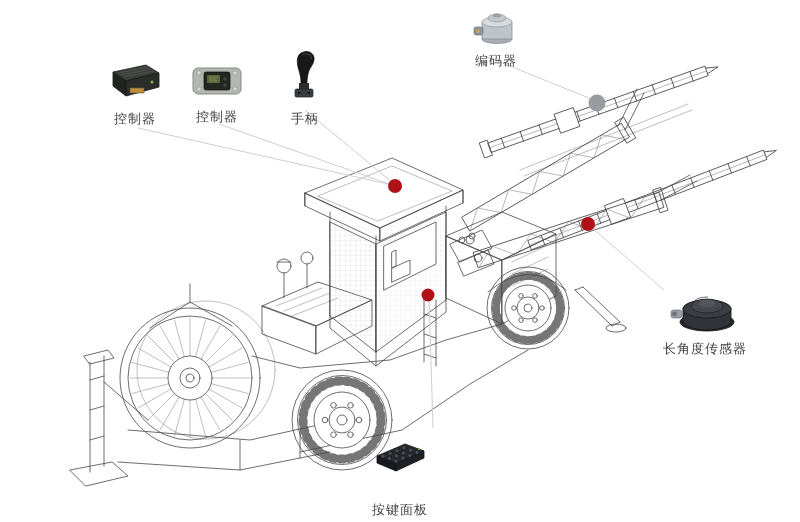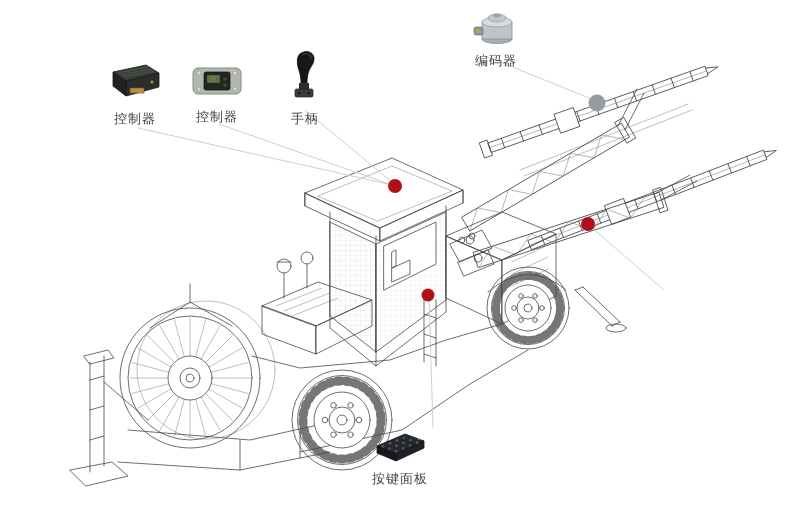--- a/index.html
+++ b/index.html
@@ -256,22 +256,37 @@
         <ellipse cx="24" cy="16" rx="15" ry="5" fill="#d8dcdf" stroke="#979da4" stroke-width="0.8"></ellipse>
         <ellipse cx="24" cy="12" rx="9" ry="4" fill="#c3c8cd" stroke="#8f959c" stroke-width="0.7"></ellipse>
         <ellipse cx="24" cy="9.5" rx="4" ry="2" fill="#9aa0a6"></ellipse>
         <rect x="1" y="21" width="9" height="8" rx="2" fill="#8f959c" stroke="#6e747b" stroke-width="0.7"></rect>
         <circle cx="5" cy="25" r="2" fill="#c2a24e"></circle>
       </svg>
     </div>
     <div class="comp-label">编码器</div>
   </div>
 
-
-  <div class="component" style="left:372px;top:430px;">
+  <div class="component" style="left:663px;top:280px;">
+    <div class="thumb">
+      <svg viewBox="0 0 70 54" width="70" height="54">
+        <ellipse cx="37" cy="42" rx="27" ry="9" fill="#26282c" stroke="#0e0f11" stroke-width="0.8"></ellipse>
+        <path d="M13,29 a24,9 0 0 1 48,0 l0,12 a24,9 0 0 1 -48,0 Z" fill="#303338" stroke="#121316" stroke-width="0.8"></path>
+        <ellipse cx="37" cy="29" rx="24" ry="9" fill="#3a3d43" stroke="#15161a" stroke-width="0.7"></ellipse>
+        <ellipse cx="37" cy="26" rx="16" ry="7" fill="#44474d" stroke="#1c1d21" stroke-width="0.7"></ellipse>
+        <ellipse cx="37" cy="23.5" rx="8" ry="3.8" fill="#53565c"></ellipse>
+        <path d="M24,21 a16,7 0 0 1 14,-4" stroke="#6a6d73" stroke-width="1" fill="none"></path>
+        <rect x="1" y="30" width="11" height="8" rx="2.5" fill="#9aa0a6" stroke="#70767c" stroke-width="0.7"></rect>
+        <circle cx="4.5" cy="34" r="2.4" fill="#6e747a"></circle>
+      </svg>
+    </div>
+    <div class="comp-label">长角度传感器</div>
+  </div>
+
+  <div class="component" style="left:372px;top:440px;gap:21px;">
     <div class="thumb">
       <svg viewBox="0 0 52 34" width="52" height="34">
         <polygon points="3,16 31,4 50,11 22,24" fill="#26292e" stroke="#0f1114" stroke-width="0.8"></polygon>
         <polygon points="3,16 22,24 22,31 3,23" fill="#17191d" stroke="#0f1114" stroke-width="0.8"></polygon>
         <polygon points="22,24 50,11 50,18 22,31" fill="#1d2024" stroke="#0f1114" stroke-width="0.8"></polygon>
         <g fill="#4a4e55" stroke="#0d0e10" stroke-width="0.5">
           <circle cx="9" cy="16.2" r="2.1"></circle>
             <circle cx="16" cy="13.4" r="2.1"></circle>
             <circle cx="23" cy="10.6" r="2.1"></circle>
             <circle cx="30" cy="7.8" r="2.1"></circle>

